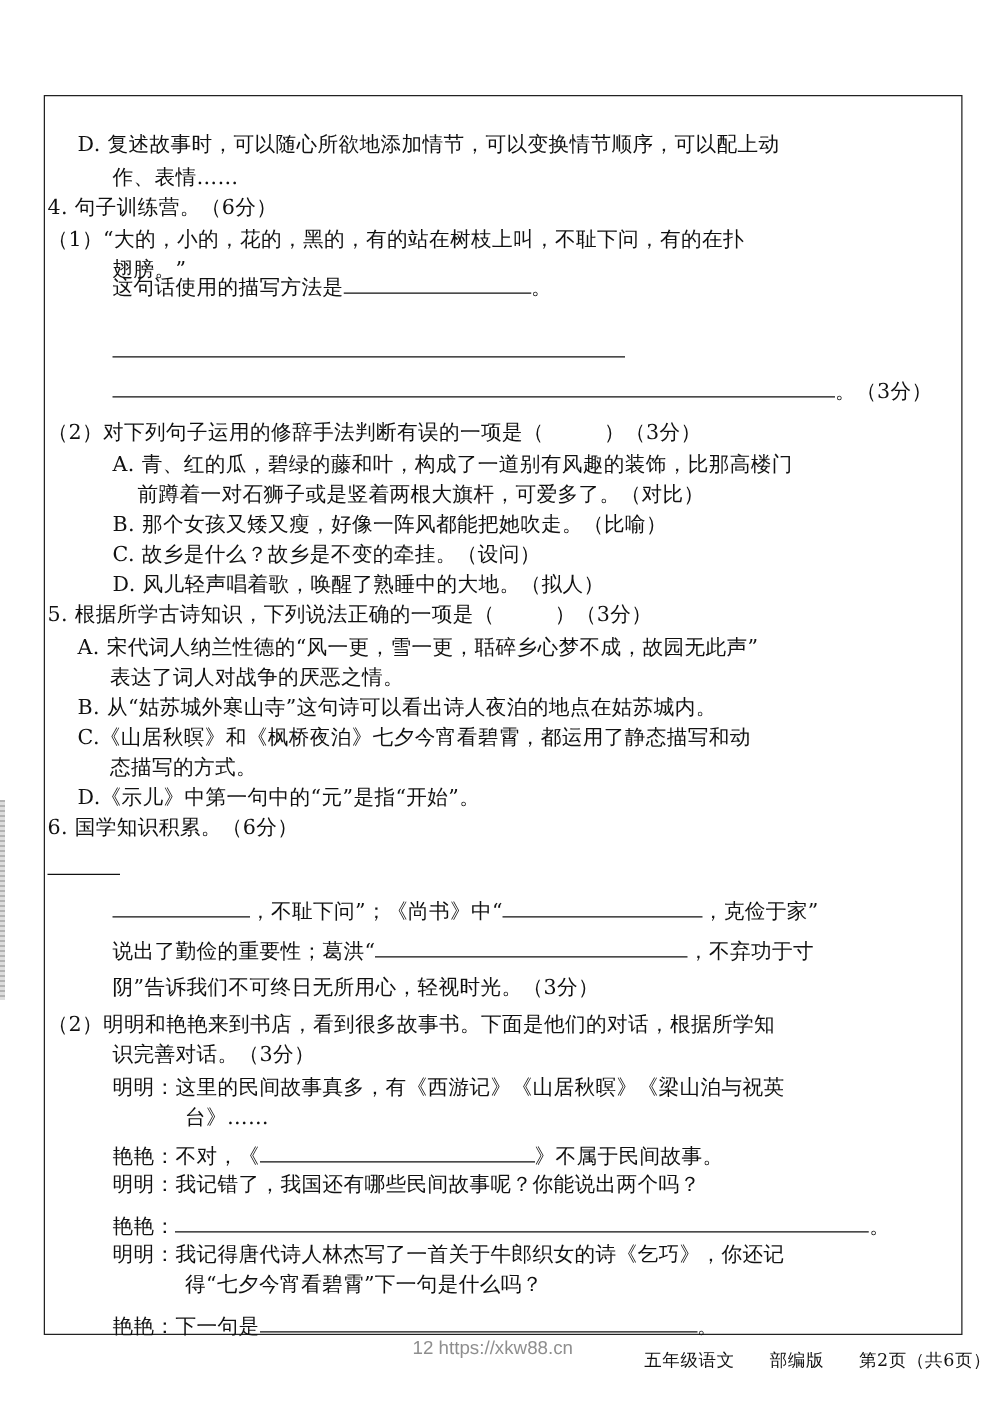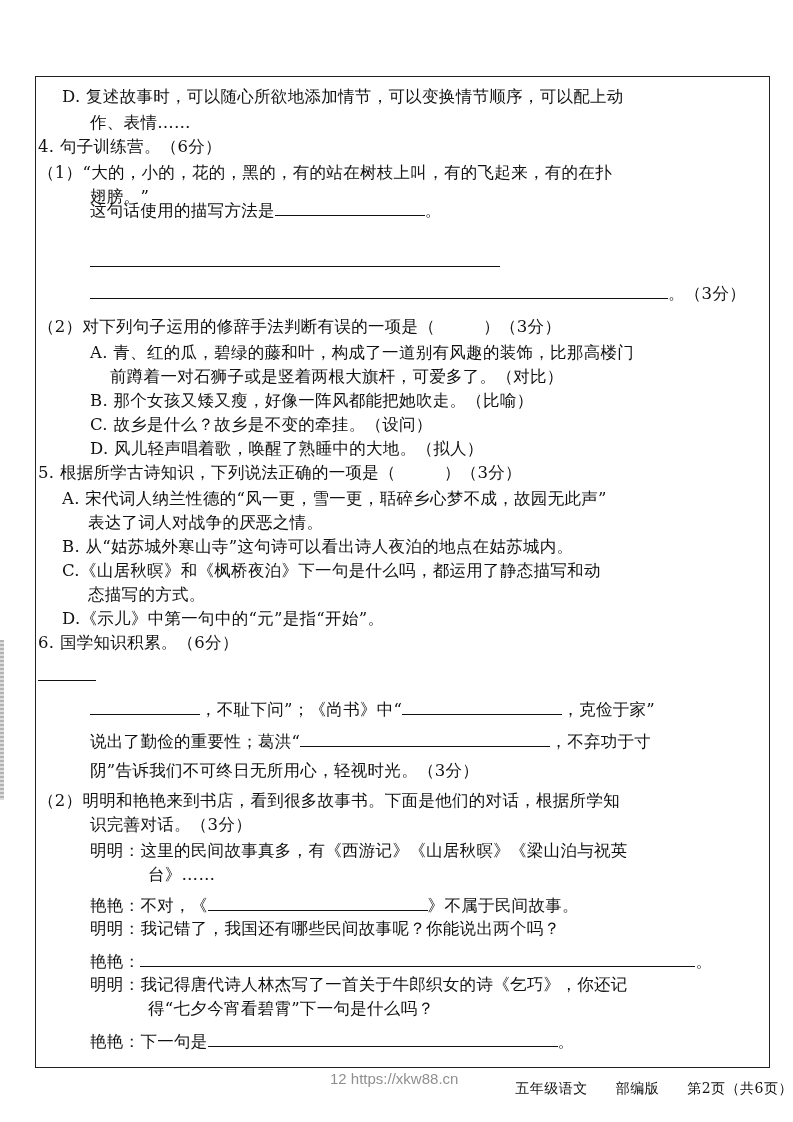--- a/index.html
+++ b/index.html
@@ -1,20 +1,20 @@
 <!DOCTYPE html>
 <html><head>
 <meta charset="utf-8">
 <style>
   html, body { margin: 0; padding: 0; background: #ffffff; }
   body { width: 793px; height: 1122px; position: relative; overflow: hidden;
          font-family: "DejaVu Serif", "Liberation Serif", serif; color: #111; }
   .box { position: absolute; left: 35px; top: 76px; width: 735px; height: 992px;
          border: 1.5px solid #222; box-sizing: border-box; }
-  .line { position: absolute; font-size: 16.5px; white-space: nowrap; line-height: 22px; letter-spacing: 0.3px; }
+  .line { position: absolute; font-size: 16.5px; white-space: nowrap; line-height: 22px; letter-spacing: 0.3px; margin-top: 19px; }
   .blank { display: inline-block; border-bottom: 1.3px solid #111; height: 16px; vertical-align: baseline; }
   .footer { position: absolute; top: 1080px; left: 0; width: 793px; text-align: right;
             font-size: 14px; color: #111; letter-spacing: 0.5px; }
   .watermark { position: absolute; top: 1070px; left: 330px; font-family: "Liberation Sans", sans-serif;
                font-size: 15px; color: #737373; opacity: 0.8; }
   .scan-edge { position: absolute; left: 0; top: 640px; width: 4px; height: 160px;
                background: repeating-linear-gradient(#666 0 2px, #bbb 2px 4px); opacity: 0.5; }
   .gap { display: inline-block; width: 48px; }
 </style>
 </head>
@@ -22,21 +22,21 @@
 
 <div class="scan-edge"></div>
 
 <div class="box"></div>
 
 <div class="line" style="left:62px;top:86px">D. 复述故事时，可以随心所欲地添加情节，可以变换情节顺序，可以配上动</div>
 <div class="line" style="left:90px;top:112px">作、表情……</div>
 
 <div class="line" style="left:38px;top:136px">4. 句子训练营。（6分）</div>
 <div class="line" style="left:38px;top:162px">
-  <span>（1）</span><span>“大的，小的，花的，黑的，有的站在树枝上叫，有的飞起来，有的在扑</span>
+  <span>（1）</span><span>“大的，小的，花的，黑的，有的站在树枝上叫，不耻下问，有的在扑</span>
 </div>
 <div class="line" style="left:90px;top:186px">翅膀。”</div>
 
 <div class="line" style="left:90px;top:199px">
   <span>这句话使用的描写方法是</span><span class="blank" style="width:150px"></span><span>。</span>
 </div>
 <div class="line" style="left:90px;top:250px">
   <span class="blank" style="width:410px"></span>
 </div>
 <div class="line" style="left:90px;top:282px">
@@ -51,21 +51,21 @@
 <div class="line" style="left:90px;top:390px">B. 那个女孩又矮又瘦，好像一阵风都能把她吹走。（比喻）</div>
 <div class="line" style="left:90px;top:414px">C. 故乡是什么？故乡是不变的牵挂。（设问）</div>
 <div class="line" style="left:90px;top:438px">D. 风儿轻声唱着歌，唤醒了熟睡中的大地。（拟人）</div>
 
 <div class="line" style="left:38px;top:462px">
   <span>5. 根据所学古诗知识，下列说法正确的一项是（</span><span class="gap"></span><span>）（3分）</span>
 </div>
 <div class="line" style="left:62px;top:488px">A. 宋代词人纳兰性德的“风一更，雪一更，聒碎乡心梦不成，故园无此声”</div>
 <div class="line" style="left:88px;top:512px">表达了词人对战争的厌恶之情。</div>
 <div class="line" style="left:62px;top:536px">B. 从“姑苏城外寒山寺”这句诗可以看出诗人夜泊的地点在姑苏城内。</div>
-<div class="line" style="left:62px;top:560px">C.《山居秋暝》和《枫桥夜泊》下一句是什么吗，都运用了静态描写和动</div>
+<div class="line" style="left:62px;top:560px">C.《山居秋暝》和《枫桥夜泊》七夕今宵看碧霄，都运用了静态描写和动</div>
 <div class="line" style="left:88px;top:584px">态描写的方式。</div>
 <div class="line" style="left:62px;top:608px">D.《示儿》中第一句中的“元”是指“开始”。</div>
 
 <div class="line" style="left:38px;top:632px">6. 国学知识积累。（6分）</div>
 <div class="line" style="left:38px;top:664px">
   <span class="blank" style="width:58px"></span>
 </div>
 <div class="line" style="left:90px;top:698px">
   <span class="blank" style="width:110px"></span><span>，不耻下问”；《尚书》中“</span><span class="blank" style="width:160px"></span><span>，克俭于家”</span>
 </div>

